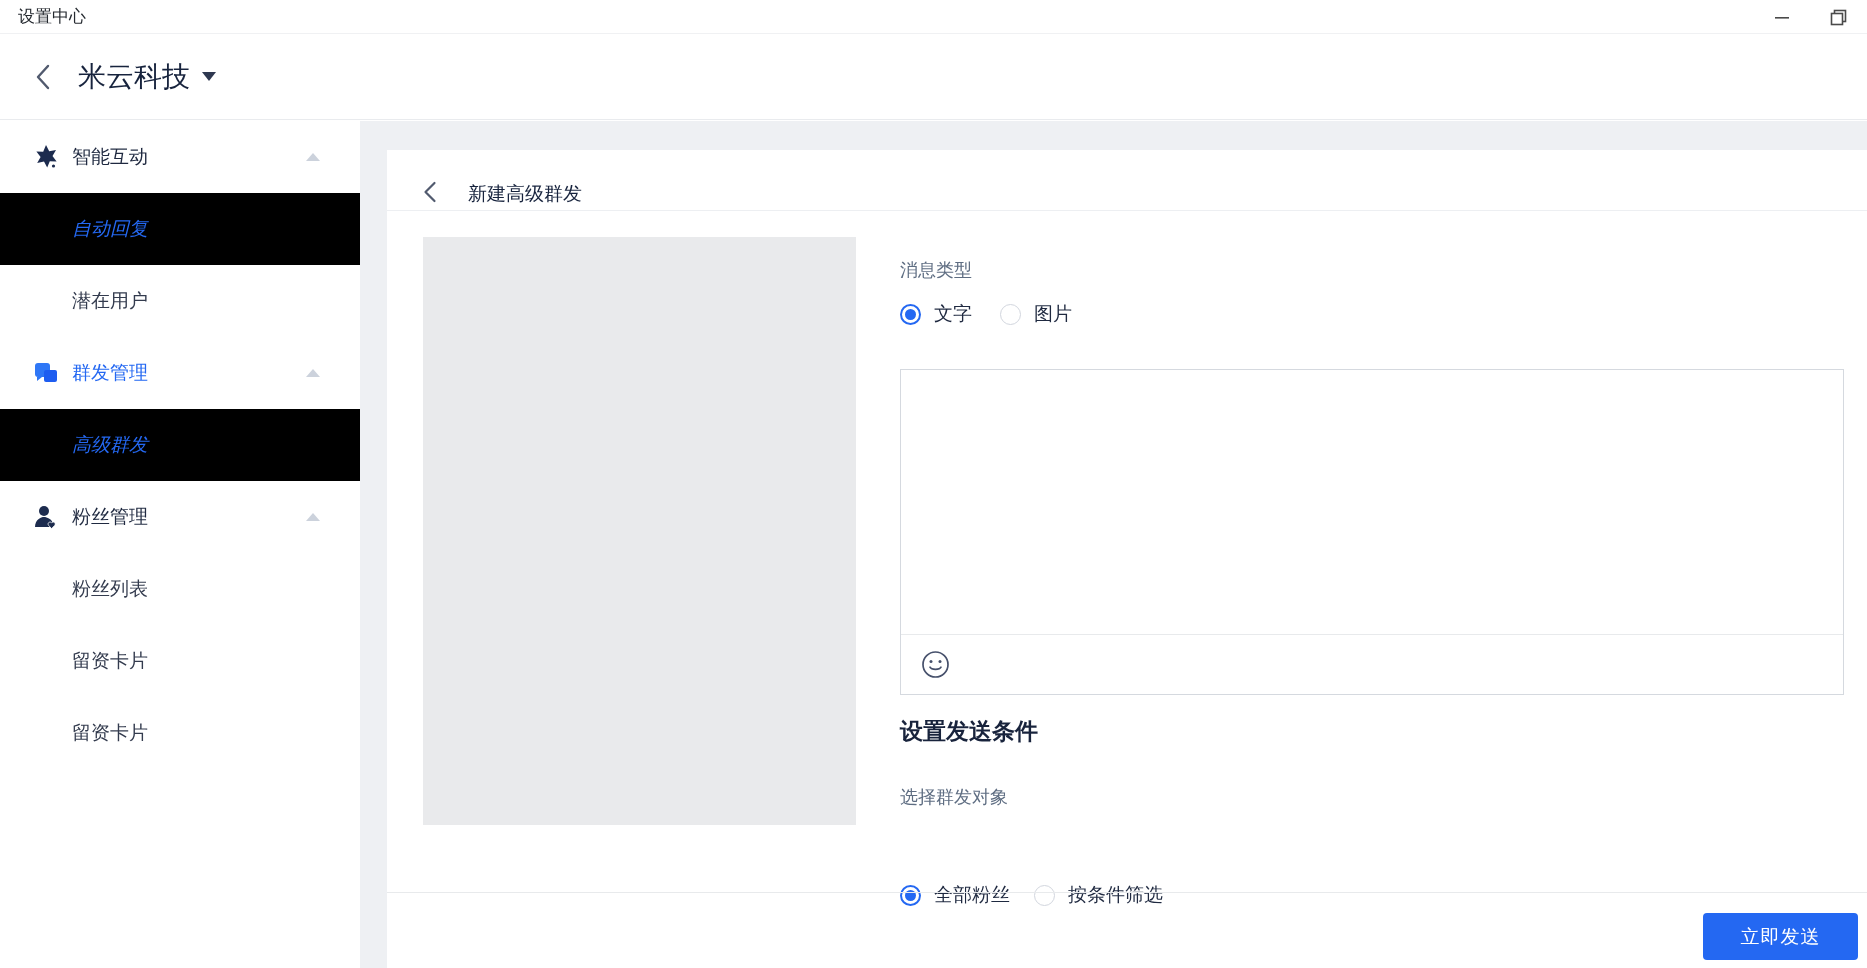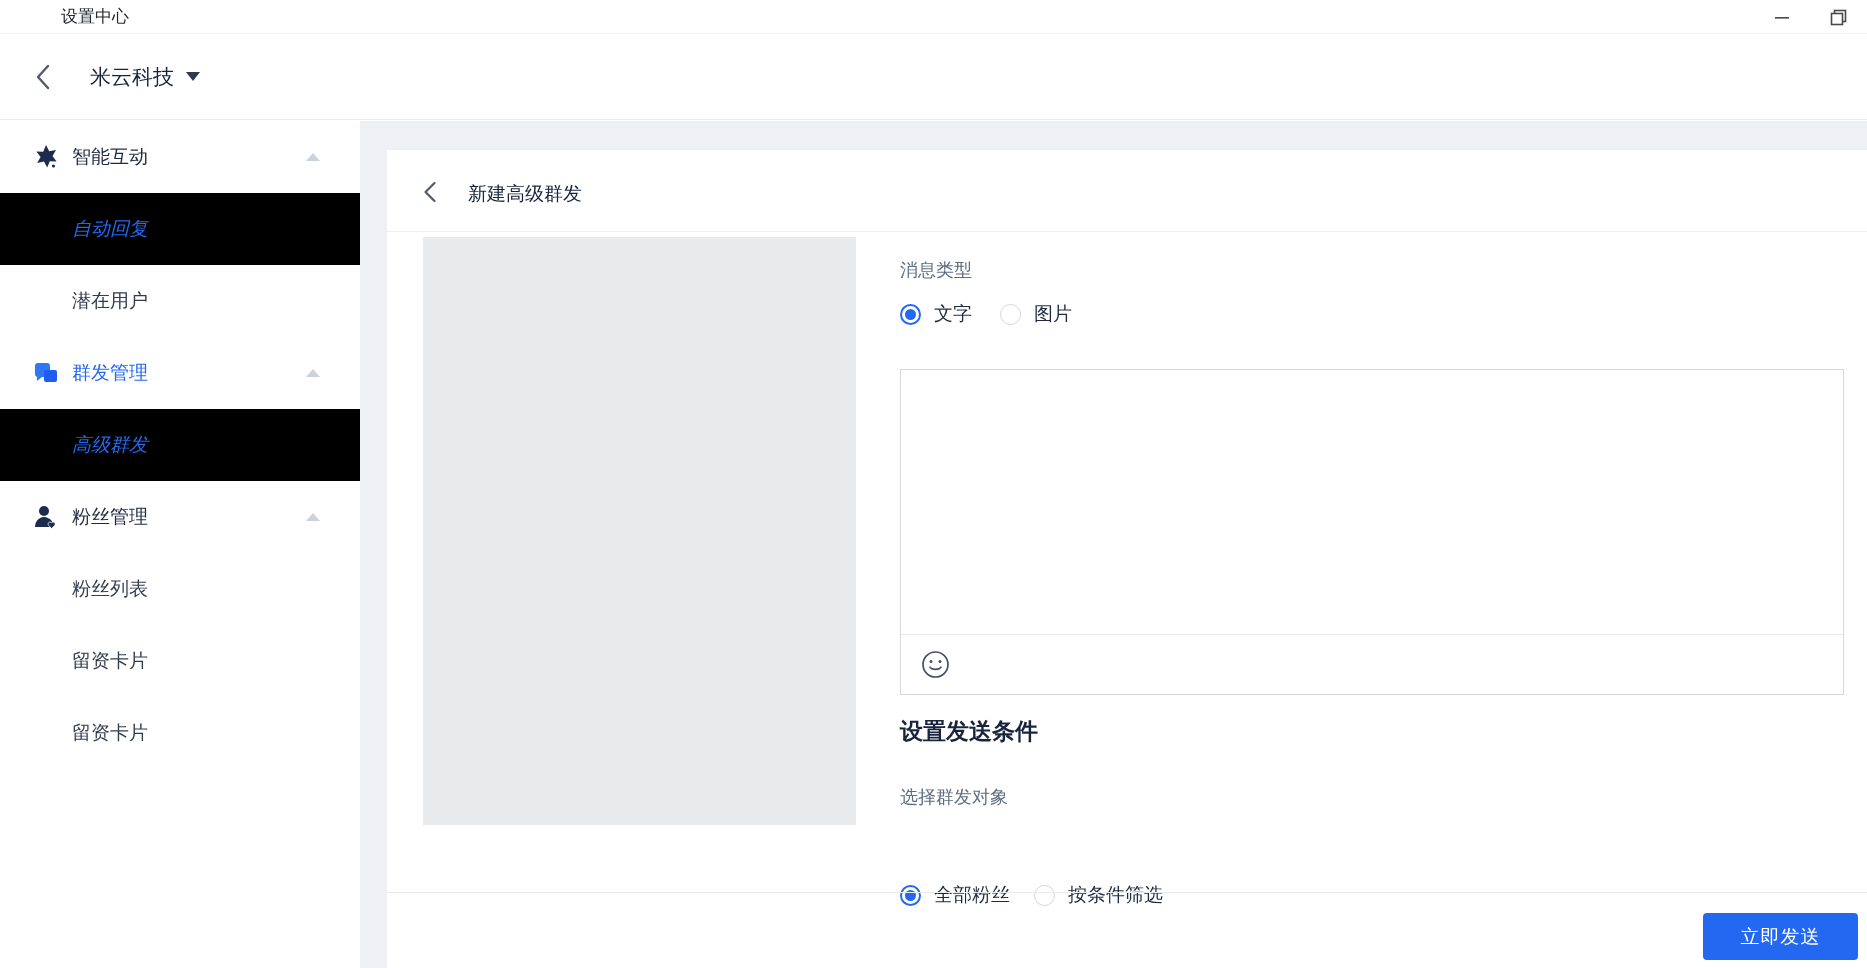--- a/index.html
+++ b/index.html
@@ -6,35 +6,35 @@
   html,body { width:1867px; height:968px; }
   body {
     font-family:"Liberation Sans","DejaVu Sans",sans-serif;
     background:#ffffff; color:#17233d; overflow:hidden; position:relative;
   }
 
   
   .titlebar {
     position:absolute; left:0; top:0; width:1867px; height:34px;
     background:#ffffff; border-bottom:1px solid #f0f1f3;
-    display:flex; align-items:center;padding-left:43px;
+    display:flex; align-items:center;
   }
   .titlebar-text { margin-left:18px; font-size:17px; color:#24292f; }
   .win-controls { position:absolute; right:8px; top:0; height:34px; display:flex; align-items:center; gap:26px; padding-right:6px; }
   .win-btn { width:30px; height:30px; display:flex; align-items:center; justify-content:center; cursor:pointer; background:none; border:none; }
 
   
   .app-header {
     position:absolute; left:0; top:34px; width:1867px; height:86px;
     background:#ffffff; border-bottom:1px solid #e9ebee;
     display:flex; align-items:center;
   }
   .hdr-back { margin-left:30px; width:26px; height:26px; display:flex; align-items:center; justify-content:center; cursor:pointer; background:none; border:none; }
   .account { margin-left:22px; display:flex; align-items:center; gap:12px; cursor:pointer; }
-  .account-name { font-size:21px; color:#17233d;margin-left:12px; }
+  .account-name { font-size:28px; color:#17233d; }
   .caret-down { width:0; height:0; border-left:7px solid transparent; border-right:7px solid transparent; border-top:9px solid #2e3850; }
 
   
   .app-body { position:absolute; left:0; top:121px; width:1867px; height:847px; background:#eef0f3; }
   .sidebar { position:absolute; left:0; top:0; width:360px; height:847px; background:#ffffff; }
 
   .side-item {
     height:72px; display:flex; align-items:center; position:relative;
     font-size:19px; color:#333b4e; cursor:pointer; background:#ffffff;
   }
@@ -45,21 +45,21 @@
   .side-item.active { background:#000000;font-style:italic; }
   .side-item.active .side-label { color:#2468f2; }
   .collapse-arrow {
     position:absolute; right:40px; width:0; height:0;
     border-left:7px solid transparent; border-right:7px solid transparent;
     border-bottom:8px solid #ccd2dc;
   }
 
   
   .main-panel { position:absolute; left:387px; top:29px; width:1480px; height:818px; background:#ffffff; }
-  .panel-header { position:absolute; left:0; top:0; width:100%; height:82px; border-bottom:1px solid #edeff2; }
+  .panel-header { position:absolute; left:0; top:0; width:100%; height:61px; border-bottom:1px solid #edeff2; }
   .panel-back { position:absolute; left:30px; top:29px; width:26px; height:26px; display:flex; align-items:center; justify-content:center; cursor:pointer; background:none; border:none; }
   .panel-title { position:absolute; left:81px; top:31px; font-size:19px; color:#17233d; }
 
   .preview-box { position:absolute; left:36px; top:87px; width:433px; height:588px; background:#e9eaec; }
 
   .field-label { position:absolute; font-size:18px; color:#5e6d82; }
   .lbl-msg-type { left:513px; top:108px; }
   .lbl-target   { left:513px; top:635px; }
 
   .radio-row { position:absolute; display:flex; align-items:center; height:26px; }

